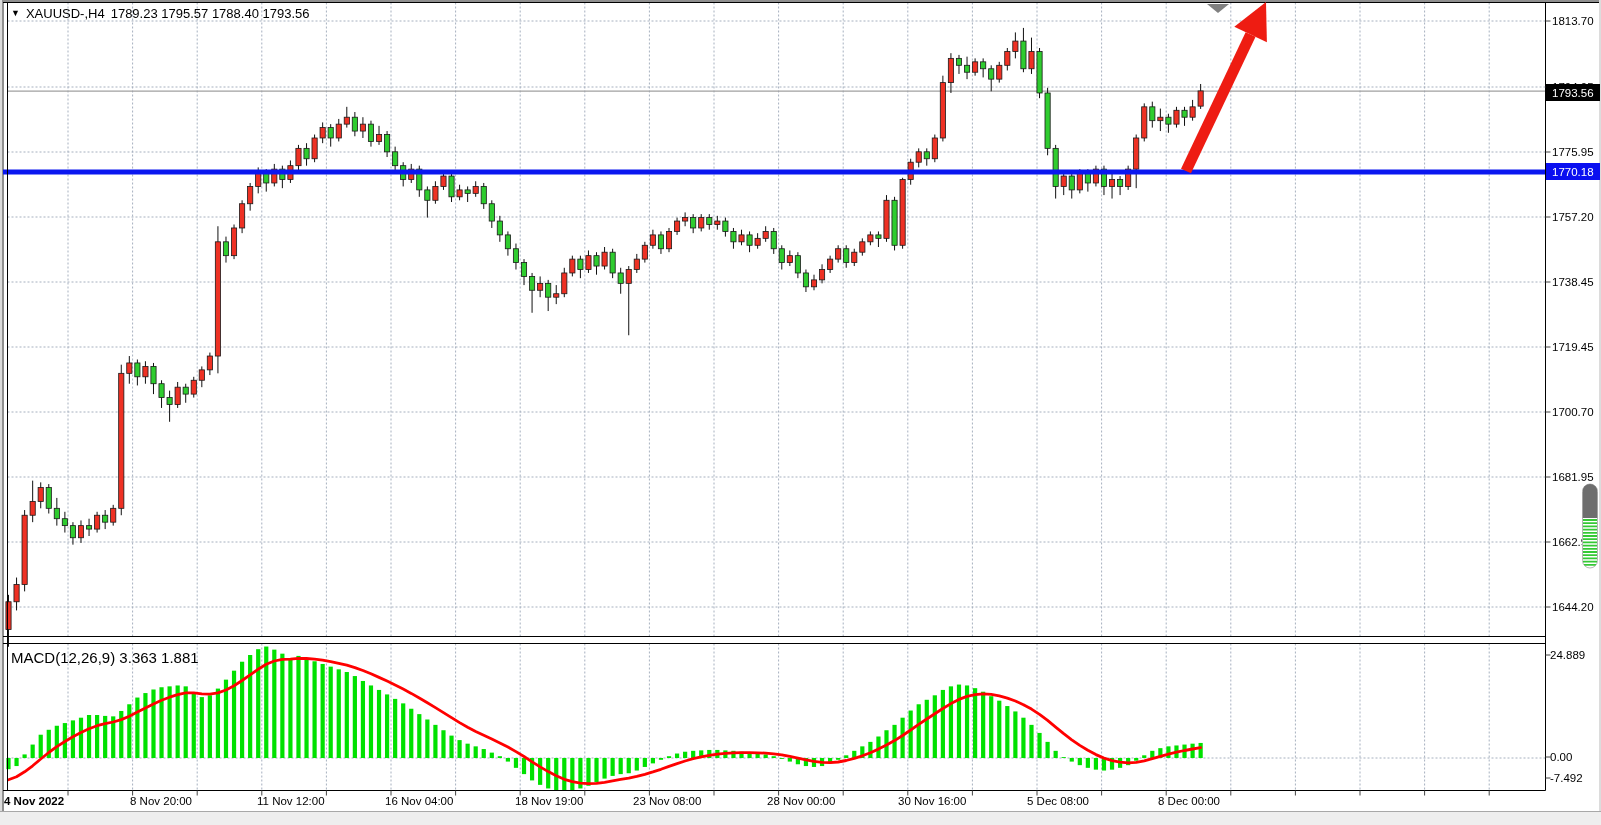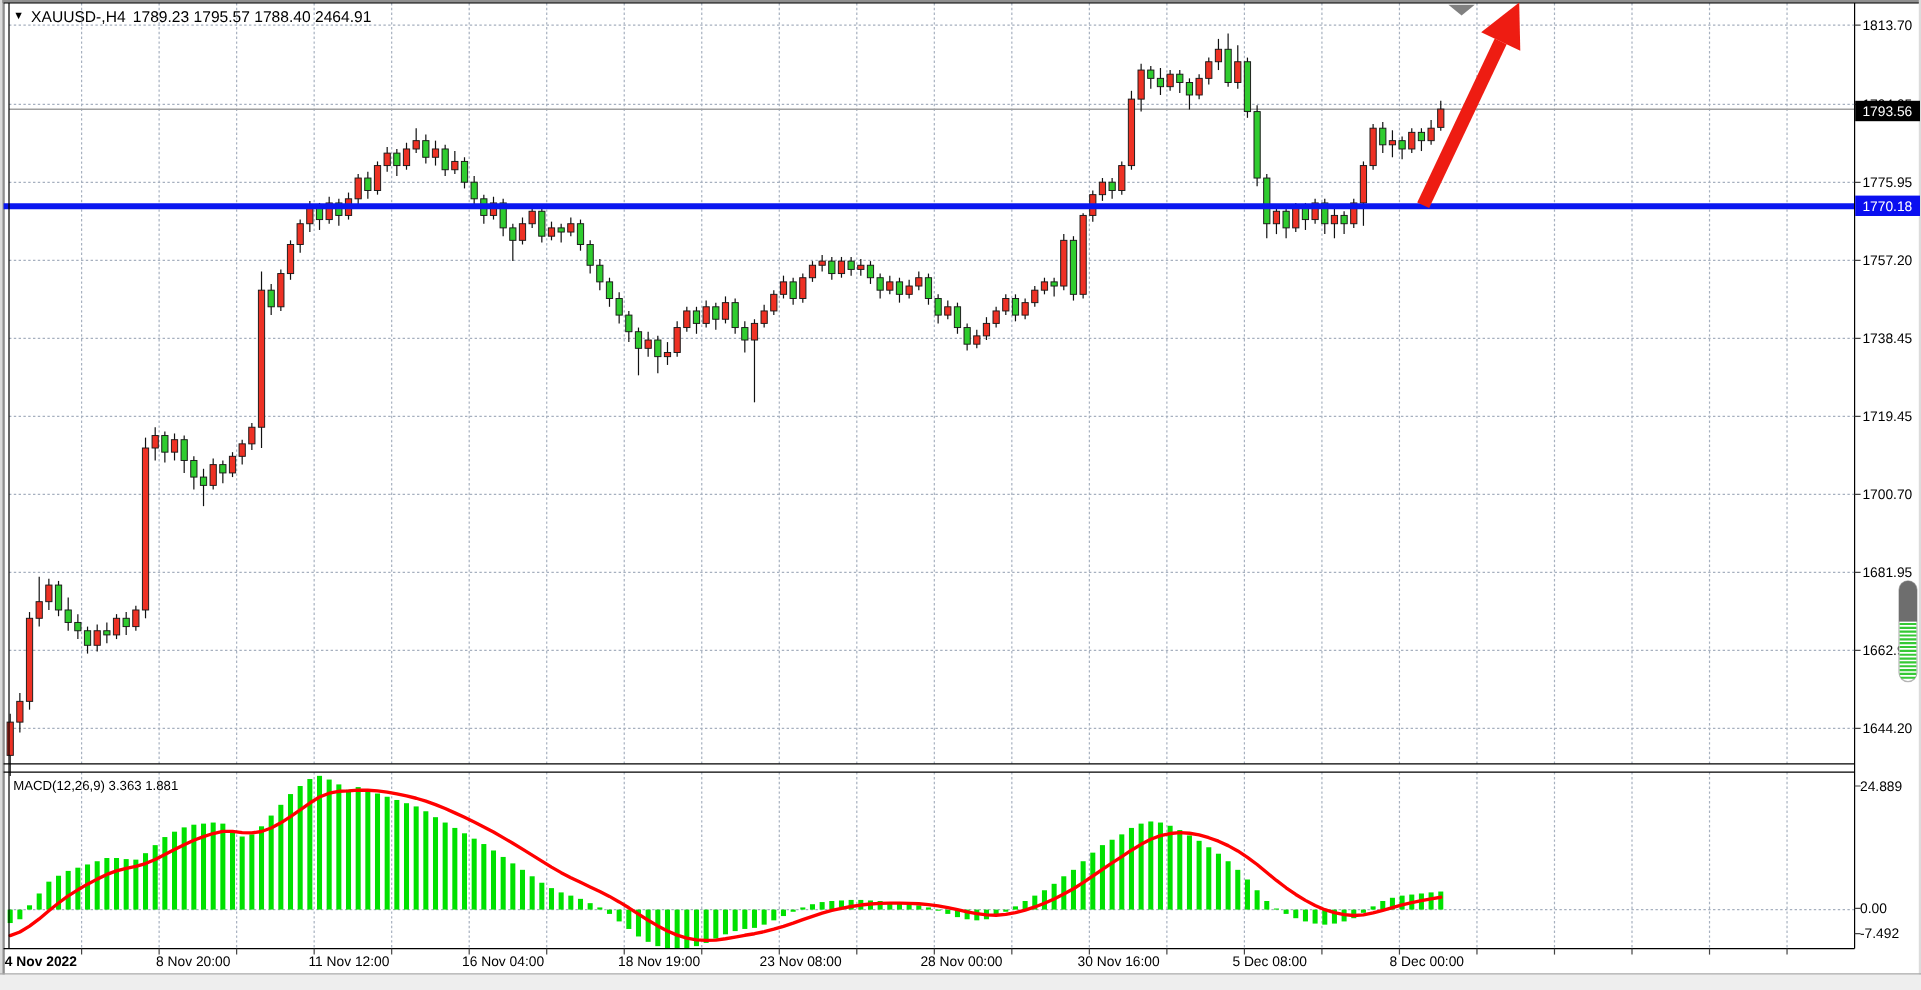--- a/index.html
+++ b/index.html
@@ -1,21 +1,21 @@
 <!DOCTYPE html>
 <html><head>
 <meta charset="utf-8">
 <style>
   html,body{margin:0;padding:0;background:#fff;}
   #app{position:relative;width:1601px;height:825px;font-family:"Liberation Sans",sans-serif;overflow:hidden;background:#fff;}
   #chart-svg{position:absolute;left:0;top:0;}
   .overlay{position:absolute;color:#000;white-space:nowrap;}
   #title-bar{left:11px;top:6px;font-size:13px;display:flex;align-items:center;gap:6px;}
   #title-bar .tri{font-size:9px;position:relative;top:-1px;}
-  #macd-label{left:11px;top:649px;font-size:11px;}
+  #macd-label{left:11px;top:649px;font-size:15px;}
   text{font-family:"Liberation Sans",sans-serif;}
 </style>
 </head>
 <body>
 <div id="app">
 
 <svg id="chart-svg" width="1601" height="825">
       <g>
         <rect x="0" y="0" width="1601" height="825" fill="#ffffff"></rect>
         <rect x="0" y="0" width="1601" height="2.5" fill="#8f8f8f"></rect>
@@ -640,18 +640,18 @@
         <line x1="1583" y1="555.2000000000005" x2="1597" y2="555.2000000000005" stroke="#35c935" stroke-width="1.8" clip-path="url(#pillClip)"></line>
         <line x1="1583" y1="558.4000000000005" x2="1597" y2="558.4000000000005" stroke="#35c935" stroke-width="1.8" clip-path="url(#pillClip)"></line>
         <line x1="1583" y1="561.6000000000006" x2="1597" y2="561.6000000000006" stroke="#35c935" stroke-width="1.8" clip-path="url(#pillClip)"></line>
         <line x1="1583" y1="564.8000000000006" x2="1597" y2="564.8000000000006" stroke="#35c935" stroke-width="1.8" clip-path="url(#pillClip)"></line>
       </g>
     </svg>
 
 <div class="overlay" id="title-bar">
   <span class="tri">▼</span>
   <span>XAUUSD-,H4</span>
-  <span>1789.23 1795.57 1788.40 2464.91</span>
+  <span>1789.23 1795.57 1788.40 1793.56</span>
 </div>
 
 <div class="overlay" id="macd-label">MACD(12,26,9) 3.363 1.881</div>
 
 </div>
 
 </body></html>

